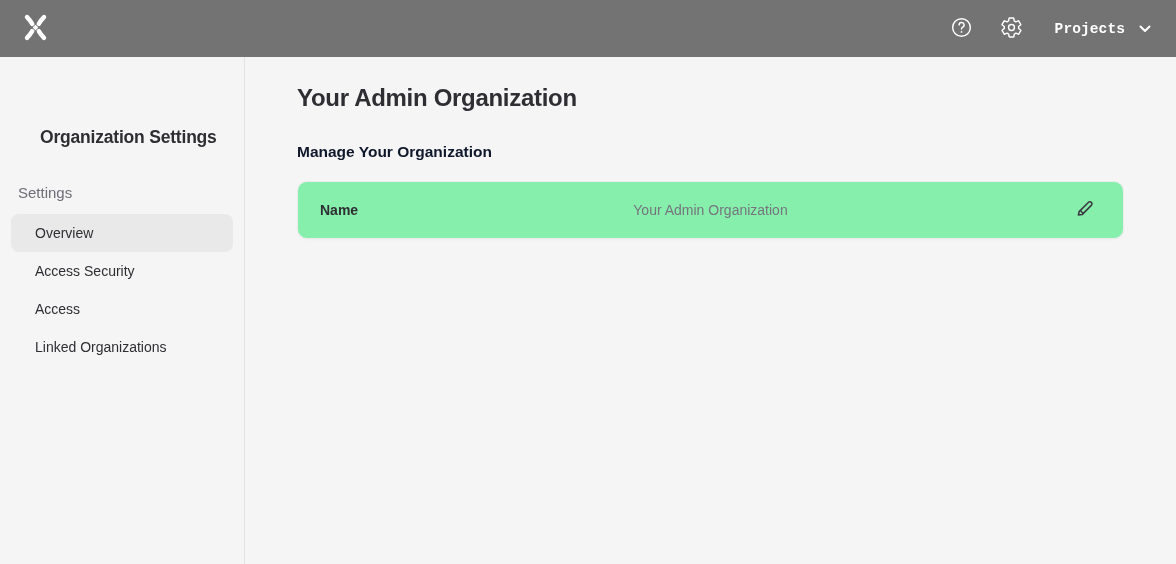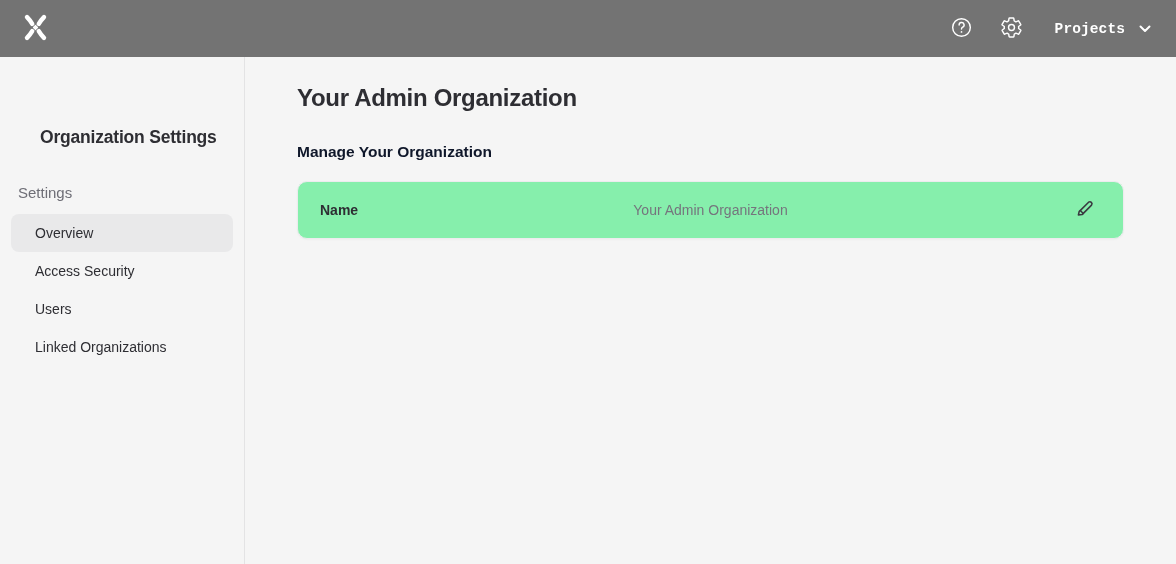--- a/index.html
+++ b/index.html
@@ -128,21 +128,21 @@
   </div>
 </header>
 
 <div class="layout">
   <aside class="sidebar">
     <div class="sidebar-title">Organization Settings</div>
     <div class="sidebar-section">Settings</div>
     <nav class="nav">
       <div class="nav-item active">Overview</div>
       <div class="nav-item">Access Security</div>
-      <div class="nav-item">Users</div>
+      <div class="nav-item">Access</div>
       <div class="nav-item">Linked Organizations</div>
     </nav>
   </aside>
 
   <main>
     <h1 class="page-title">Your Admin Organization</h1>
     <h2 class="section-title">Manage Your Organization</h2>
 
     <div class="card">
       <span class="field-label">Name</span>

